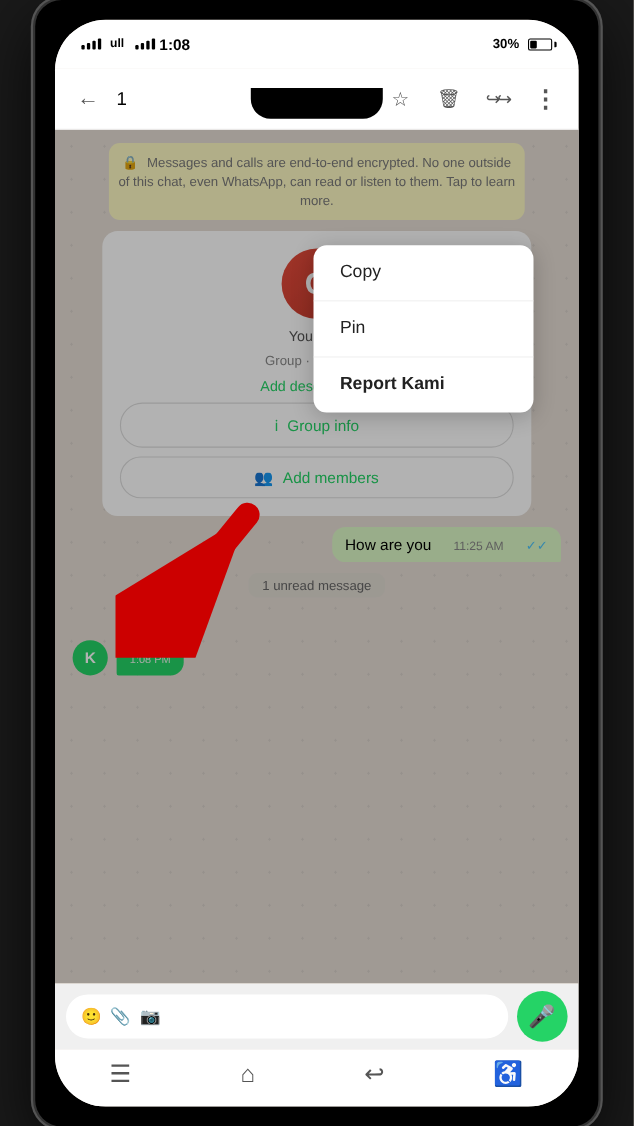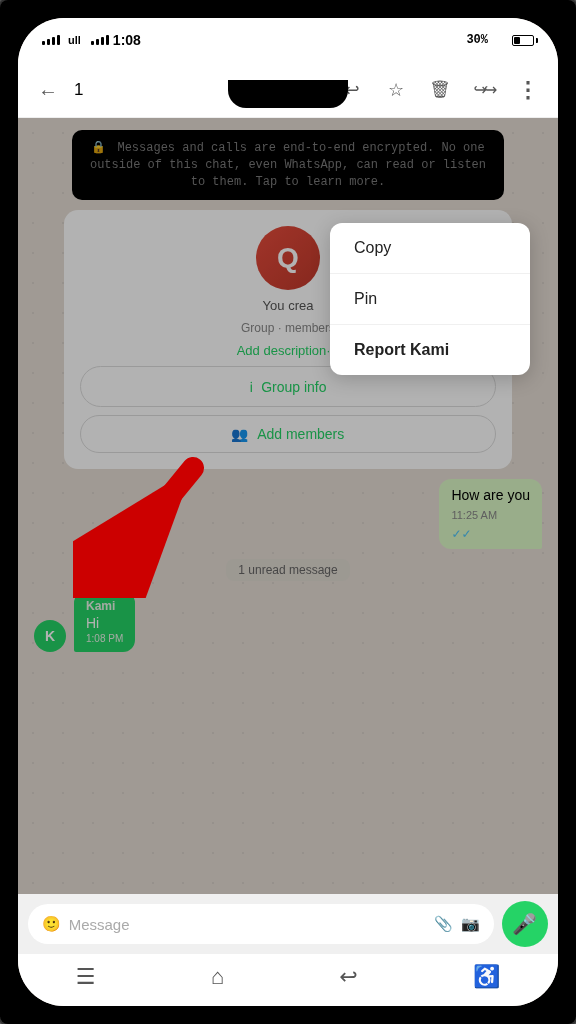--- a/index.html
+++ b/index.html
@@ -6,24 +6,24 @@
     body {
       background: #1a1a1a;
       display: flex;
       justify-content: center;
       align-items: center;
       min-height: 100vh;
       font-family: -apple-system, BlinkMacSystemFont, 'Segoe UI', sans-serif;
     }
 
     .phone-frame {
-      width: 576px;
+      width: 512px;
       height: 1024px;
       background: #000;
-      border-radius: 8px;
+      border-radius: 24px;
       position: relative;
       overflow: hidden;
       box-shadow: 0 0 0 2px #333, 0 0 0 4px #555, 0 20px 60px rgba(0,0,0,0.8);
     }
 
     .phone-screen {
       position: absolute;
       top: 18px;
       left: 18px;
       right: 18px;
@@ -40,21 +40,21 @@
       background: #fff;
       height: 44px;
       display: flex;
       align-items: center;
       justify-content: space-between;
       padding: 0 24px;
       font-size: 13px;
       font-weight: 600;
     }
     .status-left { display: flex; align-items: center; gap: 4px; }
-    .status-right { display: flex; align-items: center; gap: 24px; font-size: 12px; font-family: Liberation Mono, monospace; }
+    .status-right { display: flex; align-items: center; gap: 8px; font-size: 12px; }
     .signal-bars { display: flex; align-items: flex-end; gap: 2px; }
     .signal-bar { width: 3px; background: #000; border-radius: 1px; }
     .battery {
       width: 22px; height: 11px; border: 1.5px solid #000;
       border-radius: 2px; position: relative; display: flex; align-items: center;
     }
     .battery::after {
       content: '';
       position: absolute;
       right: -5px;
@@ -131,30 +131,29 @@
       z-index: 1;
       flex: 1;
       padding: 12px 16px;
       display: flex;
       flex-direction: column;
       gap: 10px;
     }
 
     
     .encryption-notice {
-      background: #000000;
+      background: #fef9c3;
       border-radius: 10px;
       padding: 10px 8px;
       font-size: 12px;
       color: #7a7a7a;
       text-align: center;
       line-height: 1.4;
       align-self: center;
       max-width: 85%;
-      font-family: Liberation Mono, monospace;
     }
     .lock-icon { color: #888; margin-right: 4px; }
 
     
     .group-card {
       background: #fff;
       border-radius: 14px;
       padding: 16px;
       align-self: center;
       width: 88%;
@@ -203,23 +202,22 @@
 
     
     .msg-sent {
       align-self: flex-end;
       background: #dcf8c6;
       border-radius: 12px 12px 2px 12px;
       padding: 8px 12px;
       font-size: 14px;
       max-width: 75%;
       display: flex;
-      align-items: flex-start;
-      gap: 6px;
-      flex-direction: column;
+      align-items: flex-end;
+      gap: 20px;
     }
     .msg-time {
       font-size: 11px;
       color: #888;
       white-space: nowrap;
     }
     .checkmarks { color: #4fc3f7; font-size: 12px; }
 
     
     .unread-sep {
@@ -307,21 +305,21 @@
     .nav-icon {
       font-size: 22px;
       color: #555;
       cursor: pointer;
     }
 
     
     .context-menu {
       position: absolute;
       top: 105px;
-      right: 28px;
+      right: 41px;
       background: #fff;
       border-radius: 12px;
       box-shadow: 0 4px 20px rgba(0,0,0,0.2);
       overflow: hidden;
       z-index: 50;
       min-width: 200px;
     }
     .context-menu-item {
       padding: 16px 24px;
       font-size: 16px;
@@ -454,21 +452,20 @@
       <div class="context-menu">
         <div class="context-menu-item">Copy</div>
         <div class="context-menu-item">Pin</div>
         <div class="context-menu-item">Report Kami</div>
       </div>
     </div>
 
     <div class="input-bar">
       <div class="input-field">
         <span>🙂</span>
-        <span style="color:#aaa; flex:1;">Message</span>
         <span>📎</span>
         <span>📷</span>
       </div>
       <div class="mic-btn">
         <span>🎤</span>
       </div>
     </div>
 
     <div class="bottom-nav">
       <span class="nav-icon">☰</span>

